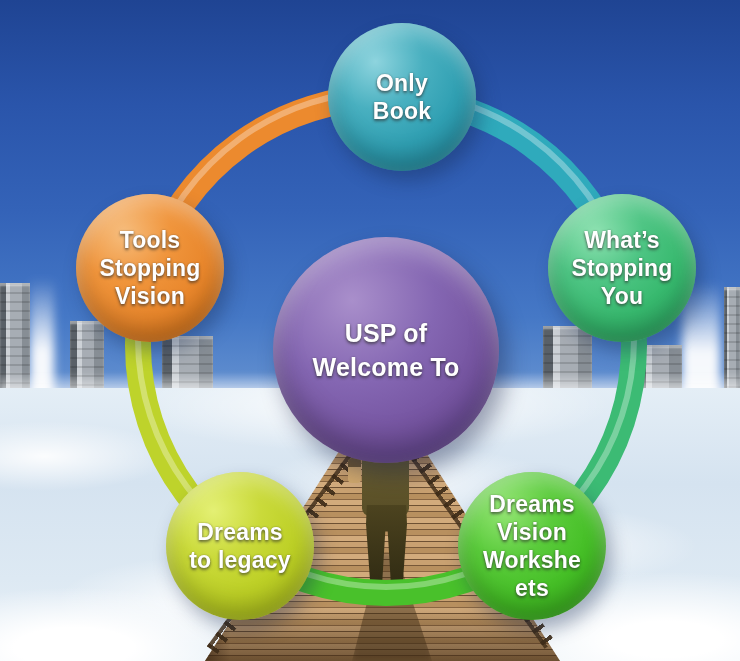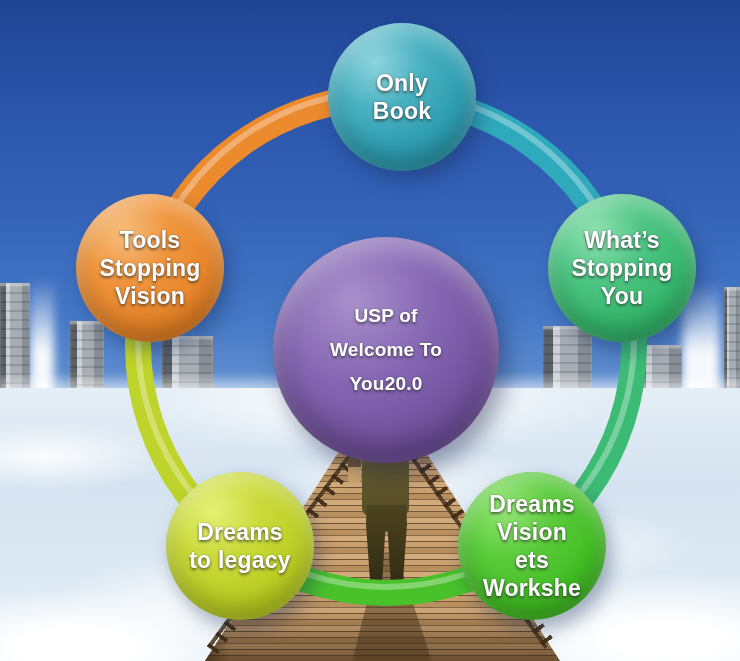--- a/index.html
+++ b/index.html
@@ -99,21 +99,21 @@
     background:radial-gradient(circle at 32% 26%, #8ed4de 0%, #49b0c0 32%, #2f9fb2 60%, #1d7f93 100%);}
   .node-right{left:548px;top:194px;
     background:radial-gradient(circle at 32% 26%, #8fe2b2 0%, #4ec584 32%, #37b96e 60%, #239556 100%);justify-content:center;}
   .node-bottom-right{left:458px;top:472px;
     background:radial-gradient(circle at 32% 26%, #93e573 0%, #5acb3b 32%, #45bf26 60%, #2f9c17 100%);}
   .node-bottom-left{left:166px;top:472px;
     background:radial-gradient(circle at 32% 26%, #e4f074 0%, #cada3a 32%, #bccf25 60%, #9dae14 100%);}
   .node-left{left:76px;top:194px;
     background:radial-gradient(circle at 32% 26%, #f6bd7d 0%, #f0953c 32%, #e8862b 60%, #c4660f 100%);}
   .node-center{left:273px;top:237px;width:226px;height:226px;
-    font-size:19px;line-height:34px;
+    font-size:25px;line-height:34px;
     background:radial-gradient(circle at 35% 28%, #a98fcb 0%, #8466b2 38%, #74539f 65%, #5d4190 100%);
     box-shadow:inset 0 12px 22px rgba(255,255,255,.35), inset 0 -18px 28px rgba(0,0,0,.28),
                8px 12px 22px rgba(20,30,70,.4);}
 </style>
 </head>
 <body>
 
 <div class="stage">
 
   <div class="sky"></div>
@@ -169,22 +169,22 @@
       <span>What’s</span>
       <span>Stopping</span>
       <span>You</span>
     </div>
   </div>
 
   <div class="node node-bottom-right">
     <div style="position:static">
       <span>Dreams</span>
       <span>Vision</span>
+      <span>Workshe</span>
       <span>ets</span>
-      <span>Workshe</span>
     </div>
   </div>
 
   <div class="node node-bottom-left">
     <div style="position:static">
       <span>Dreams</span>
       <span>to legacy</span>
     </div>
   </div>
 
@@ -193,17 +193,16 @@
       <span>Tools</span>
       <span>Stopping</span>
       <span>Vision</span>
     </div>
   </div>
 
   <div class="node node-center">
     <div style="position:static">
       <span>USP of</span>
       <span>Welcome To</span>
-      <span>You20.0</span>
     </div>
   </div>
 
 </div>
 
 </body></html>

